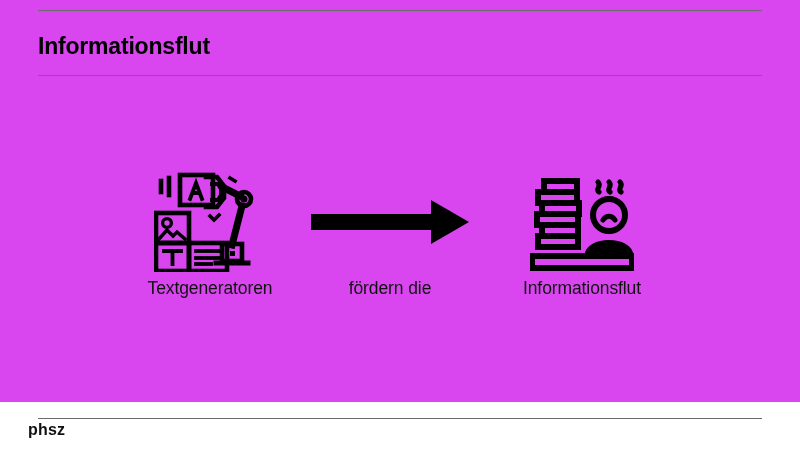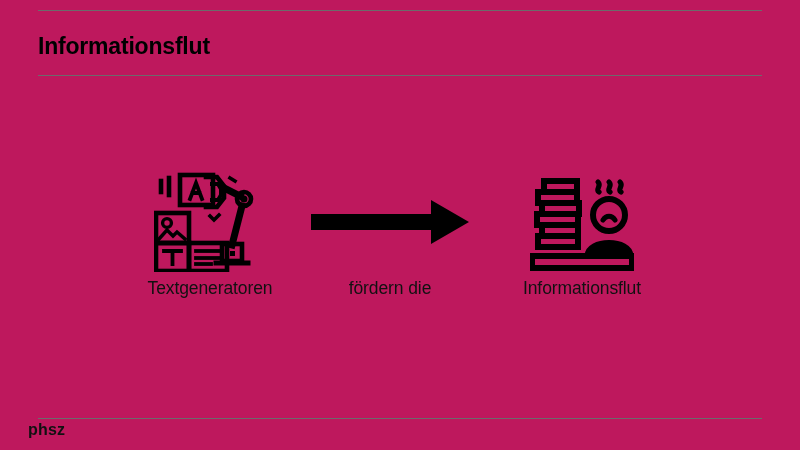--- a/index.html
+++ b/index.html
@@ -10,22 +10,22 @@
   body {
     width: 800px;
     height: 450px;
     background: #ffffff;
     font-family: "Liberation Sans", sans-serif;
     overflow: hidden;
   }
   .slide {
     position: relative;
     width: 800px;
-    height: 450px;
-    background: #be185d;
+    height: 402px;
+    background: #d946ef;
   }
 
   
   .rule {
     position: absolute;
     left: 38px;
     width: 724px;
     height: 1px;
     background: #6b6b6b;
   }

